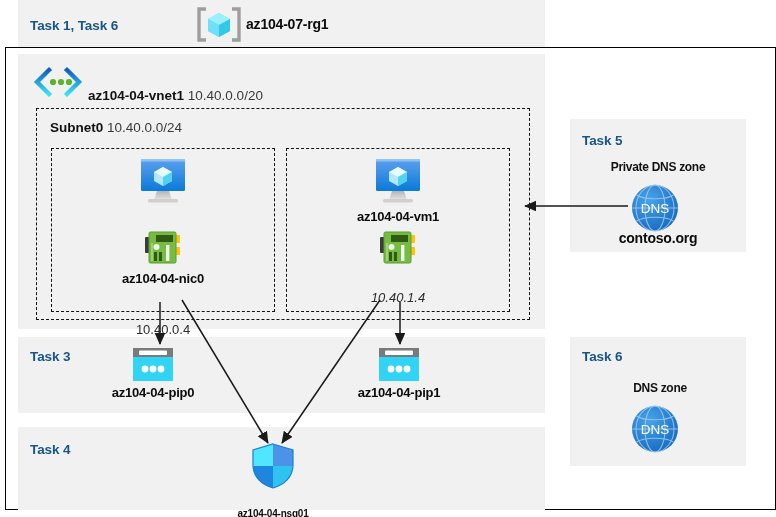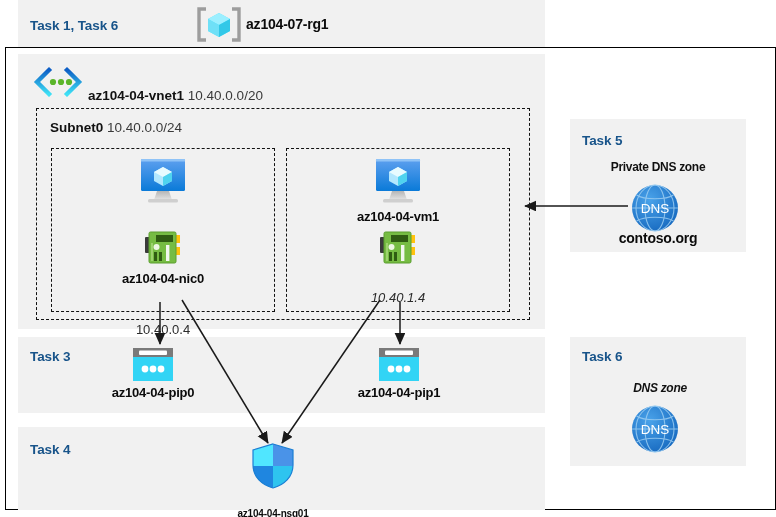--- a/index.html
+++ b/index.html
@@ -302,21 +302,21 @@
       <text x="25" y="30" text-anchor="middle" font-family="Liberation Sans, sans-serif" font-size="13.5" fill="#ffffff">DNS</text>
     </svg>
   </div>
 
   <div class="res-name" style="left:570px;top:230px;width:176px;font-size:14px;">contoso.org</div>
 
   <div class="panel" style="left:570px;top:337px;width:176px;height:129px;"></div>
 
   <div class="task-label" style="left:582px;top:349px;">Task 6</div>
 
-  <div class="zone-title" style="left:570px;top:381px;width:180px;font-style:italic;">DNS zone</div>
+  <div class="zone-title" style="left:570px;top:381px;width:180px;">DNS zone</div>
 
   <div class="icon" style="left:630px;top:404px;">
     <svg width="50" height="50" viewBox="0 0 50 50">
       <defs>
         <radialGradient id="dnsg6" cx="38%" cy="32%" r="78%">
           <stop offset="0%" stop-color="#4aa3ea"></stop>
           <stop offset="100%" stop-color="#1466bd"></stop>
         </radialGradient>
       </defs>
       <circle cx="25" cy="25" r="23" fill="url(#dnsg6)"></circle>

